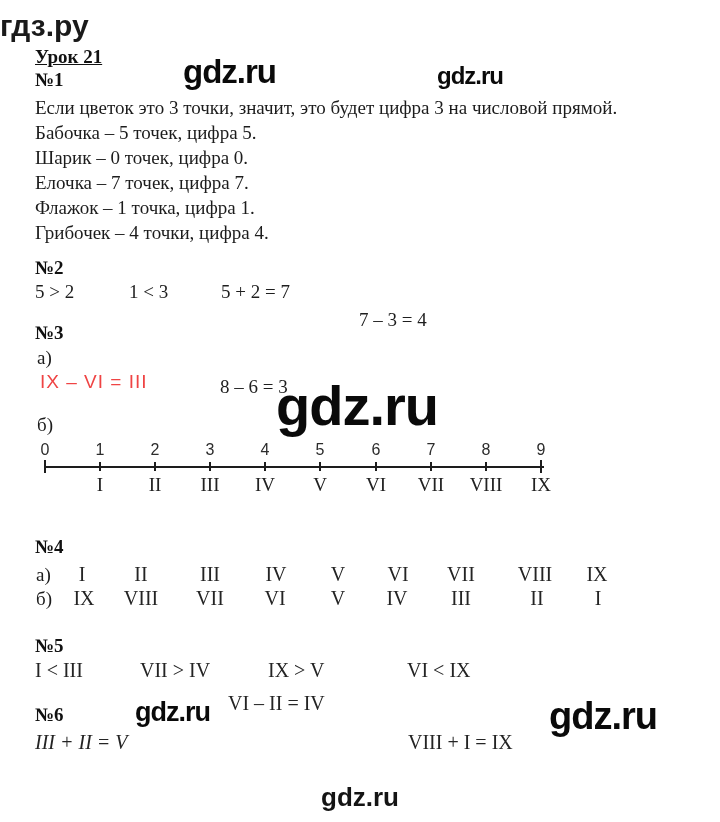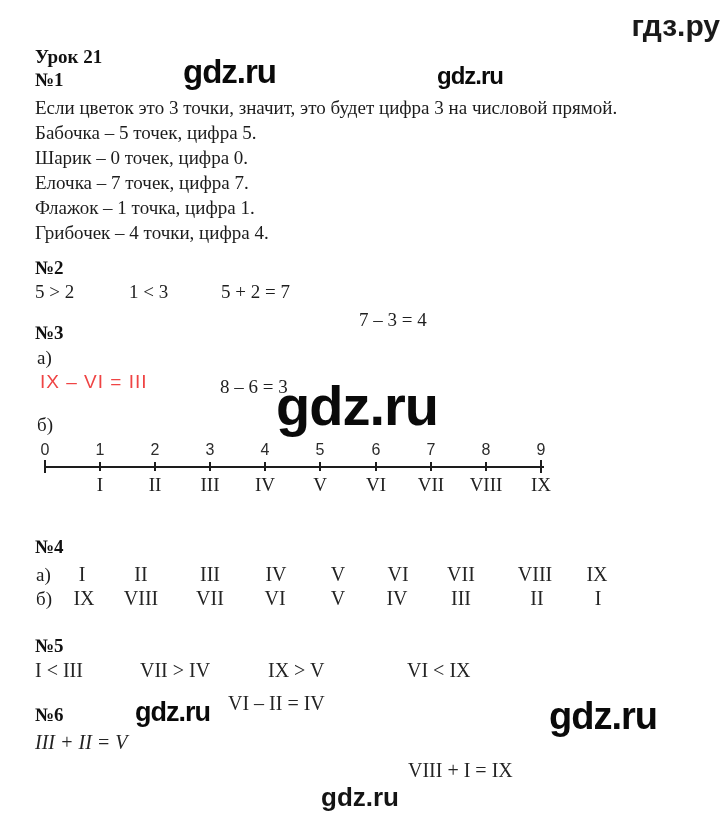--- a/index.html
+++ b/index.html
@@ -2,30 +2,30 @@
 <html><head>
 <meta charset="utf-8">
 <style>
   html,body { margin:0; padding:0; background:#ffffff; }
   .page {
     position:relative; width:720px; height:822px; background:#ffffff;
     font-family:"Liberation Serif", serif; color:#1c1c1c; overflow:hidden;
   }
   .abs { position:absolute; white-space:nowrap; }
   .site-logo {
-    left:0; top:9px; width:100%; text-align:right;
+    left:0; top:9px; width:100%; text-align:left;
     font-family:"Liberation Sans", sans-serif; font-weight:bold;
     font-size:30px; color:#1a1a1a; letter-spacing:0px;
   }
   .footer-logo {
     left:0; top:782px; width:100%; text-align:center;
     font-family:"Liberation Sans", sans-serif; font-weight:bold;
     font-size:26px; color:#141414;
   }
-  .lesson-title { font-weight:bold; font-size:19px; color:#111; }
+  .lesson-title { font-weight:bold; font-size:19px; color:#111;text-decoration:underline; }
   .task-label  { font-weight:bold; font-size:19px; color:#111; }
   .body-text   { font-size:19px; line-height:25px; color:#1c1c1c; }
   .eq          { font-size:19px; color:#1e1e1e; }
   .roman       { font-size:20px; color:#242424; }
   .part-label  { font-size:19px; color:#1c1c1c; }
   .wm {
     font-family:"Liberation Sans", sans-serif; font-weight:bold;
     color:#0a0a0a; letter-spacing:-1px; line-height:1;
   }
   .scan-sans {
@@ -142,17 +142,17 @@
   <span class="abs roman" style="left:35px;  top:659px;">I &lt; III</span>
   <span class="abs roman" style="left:140px; top:659px;">VII &gt; IV</span>
   <span class="abs roman" style="left:268px; top:659px;">IX &gt; V</span>
   <span class="abs roman" style="left:407px; top:659px;">VI &lt; IX</span>
 
   <div class="abs task-label" style="left:35px; top:704px;">№6</div>
   <div class="abs wm" style="left:135px; top:699px; font-size:27px;">gdz.ru</div>
   <div class="abs wm" style="left:549px; top:697px; font-size:38px;">gdz.ru</div>
   <span class="abs roman" style="left:35px;  top:731px;font-style:italic;">III + II = V</span>
   <span class="abs roman" style="left:228px; top:692px;">VI – II = IV</span>
-  <span class="abs roman" style="left:408px; top:731px;margin-top:28px;">VIII + I = IX</span>
+  <span class="abs roman" style="left:408px; top:731px;">VIII + I = IX</span>
 
   <div class="abs footer-logo">gdz.ru</div>
 
 </div>
 
 </body></html>

